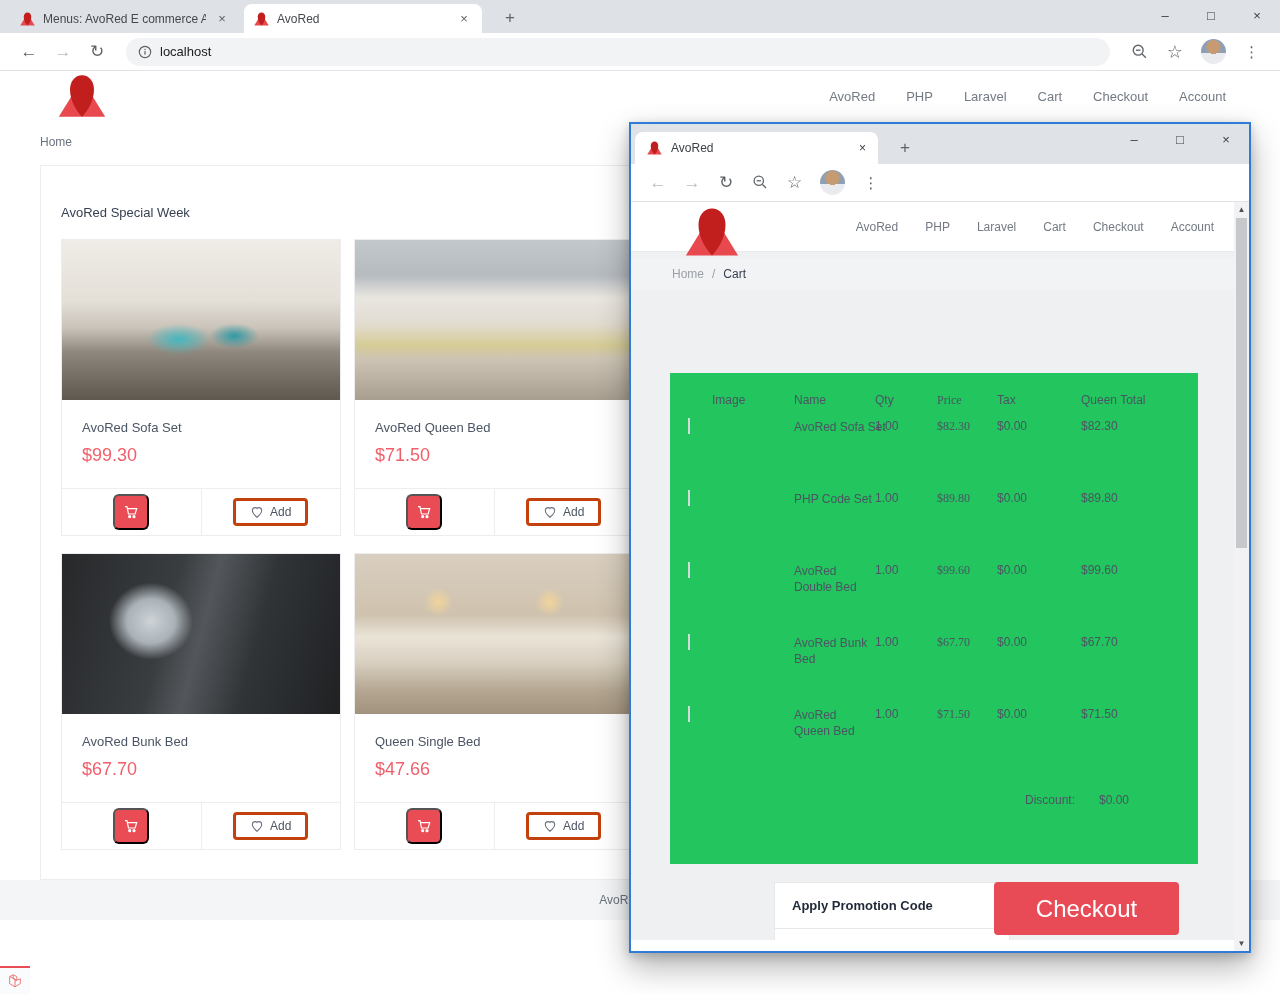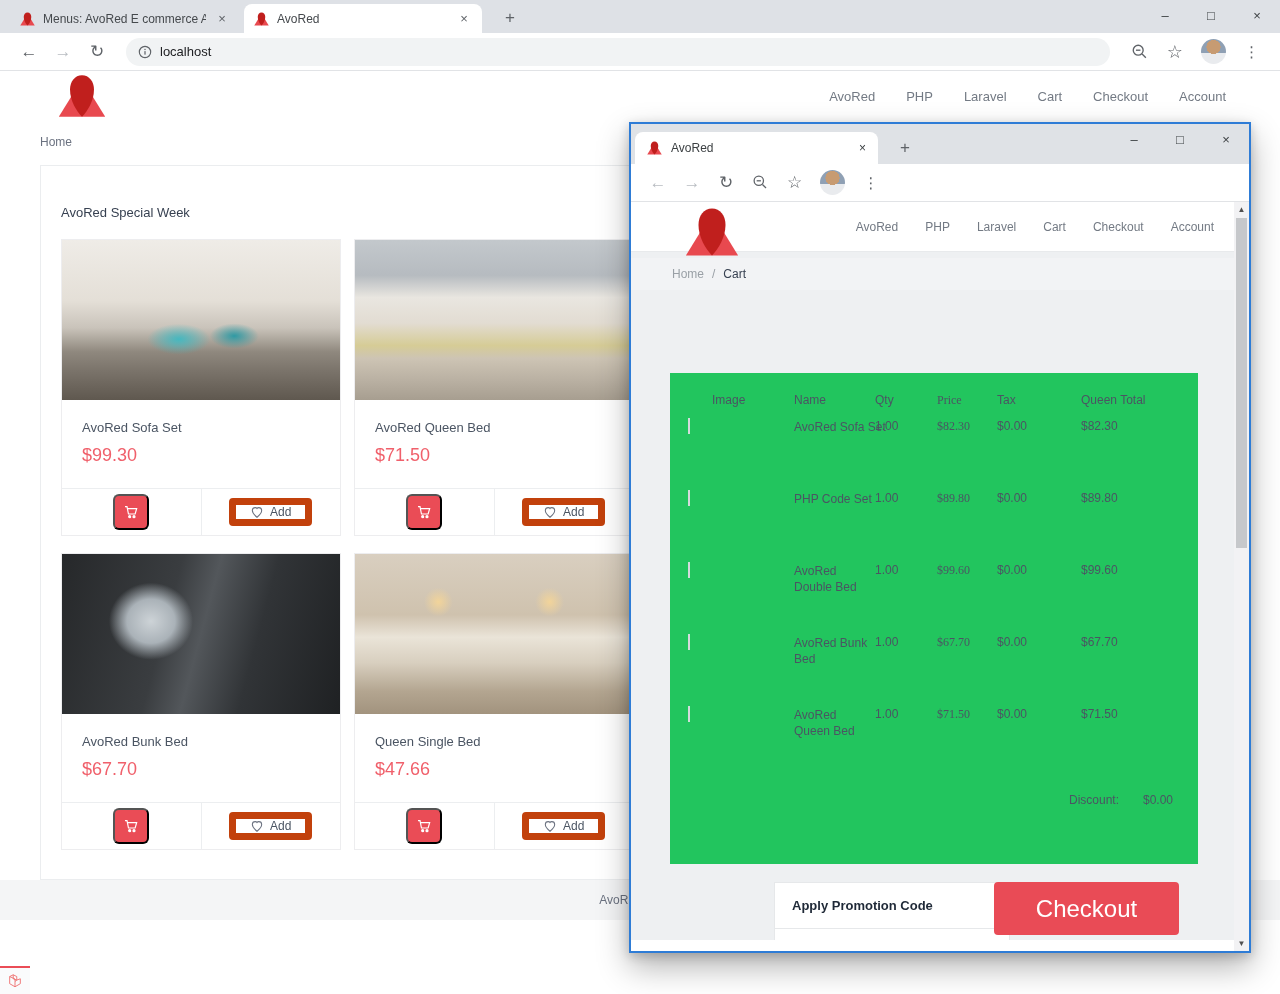--- a/index.html
+++ b/index.html
@@ -46,21 +46,21 @@
   .pcard { position:absolute; width:280px; height:297px; background:#fff; border:1px solid #ededef; }
   .pcard .photo { width:100%; height:160px; }
   .pcard .pname { position:absolute; left:20px; top:180px; font-size:13px; color:#4b5563; }
   .pcard .pprice { position:absolute; left:20px; top:205px; font-size:18px; color:#f0606b; }
   .pcard .cardfoot { position:absolute; left:0; right:0; bottom:0; height:47px;
                      border-top:1px solid #eceef0; display:flex; }
   .cardfoot .half { flex:1; display:flex; align-items:center; justify-content:center; }
   .cardfoot .half:first-child { border-right:1px solid #eceef0; }
   .cartbtn { width:36px; height:36px; background:#ea4c56; border-radius:6px; display:flex;
              align-items:center; justify-content:center; }
-  .addbtn { height:28px; border:7px solid #c2410c; border-radius:4px; background:#fff;
+  .addbtn { height:28px; border:3px solid #c2410c; border-radius:4px; background:#fff;
             display:flex; align-items:center; gap:6px; padding:0 14px; font-size:12px; color:#4b5563; }
   .p0 { left:20px; top:73px; } .p1 { left:313px; top:73px; }
   .p2 { left:20px; top:387px; } .p3 { left:313px; top:387px; }
 
   .footband { position:absolute; left:0; top:880px; width:1280px; height:40px; background:#f4f5f6;
               display:flex; align-items:center; justify-content:center; font-size:12px; color:#6b7280; }
 
   .debugbar { position:absolute; width:30px; height:28px; background:#fafbfc; border-top:2px solid #ea4c56;
               display:flex; align-items:center; justify-content:center; }
   .debugbar.mainpos { left:0; bottom:0; }
@@ -128,21 +128,21 @@
       linear-gradient(180deg,#eceae6 0%,#e0dcd4 45%,#bdb8b0 62%,#8f8densitya 80%,#777069 100%); }
   .img-sofa { background: radial-gradient(ellipse 18px 9px at 30% 62%, #3fb6bf 0%, rgba(0,0,0,0) 75%),
       radial-gradient(ellipse 14px 8px at 68% 60%, #2f9aa4 0%, rgba(0,0,0,0) 75%),
       linear-gradient(180deg,#eceae6 0%,#e0dcd4 45%,#bdb8b0 62%,#8f887a 80%,#777069 100%); }
   .img-orange { background: linear-gradient(180deg,#e9ded2 0%,#ddd0c0 34%,#cd7434 48%,#c15f22 62%,#8a4f2a 80%,#5f4330 100%); }
   .img-double { background: linear-gradient(180deg,#eae8e4 0%,#dedbd5 38%,#33445e 52%,#26354c 72%,#7a5c3e 88%,#8a6a48 100%); }
   .img-bunk { background: radial-gradient(circle 16px at 38% 42%, #d9dde1 0%, #b4bac0 60%, rgba(0,0,0,0) 100%),
       linear-gradient(115deg,#202224 0%,#3c4044 55%,#26282a 100%); }
   .img-queen { background: linear-gradient(180deg,#e6e0d6 0%,#d9d1c3 42%,#d2c7a8 62%,#b5a68c 85%,#a3947c 100%); }
 
-  .trow { position:relative; height:29px; font-size:12px; color:#4b5563;margin-left:44px; }
+  .trow { position:relative; height:29px; font-size:12px; color:#4b5563; }
   .trow .tlabel { position:absolute; left:285px; width:120px; text-align:right; }
   .trow .tvalue { position:absolute; left:429px; }
   .totals { margin-top:14px; }
 
   .promo-card { position:absolute; left:143px; top:680px; width:236px; height:142px; background:#fff;
                 border:1px solid #e6e8ea; }
   .promo-head { height:46px; border-bottom:1px solid #e6e8ea; display:flex; align-items:center;
                 padding-left:17px; font-size:13px; font-weight:bold; color:#1f2937; }
   .checkout-btn { position:absolute; left:363px; top:680px; width:185px; height:53px; background:#e94b56;
                   border:none; border-radius:4px; color:#fff; font-size:24px; z-index:3;

